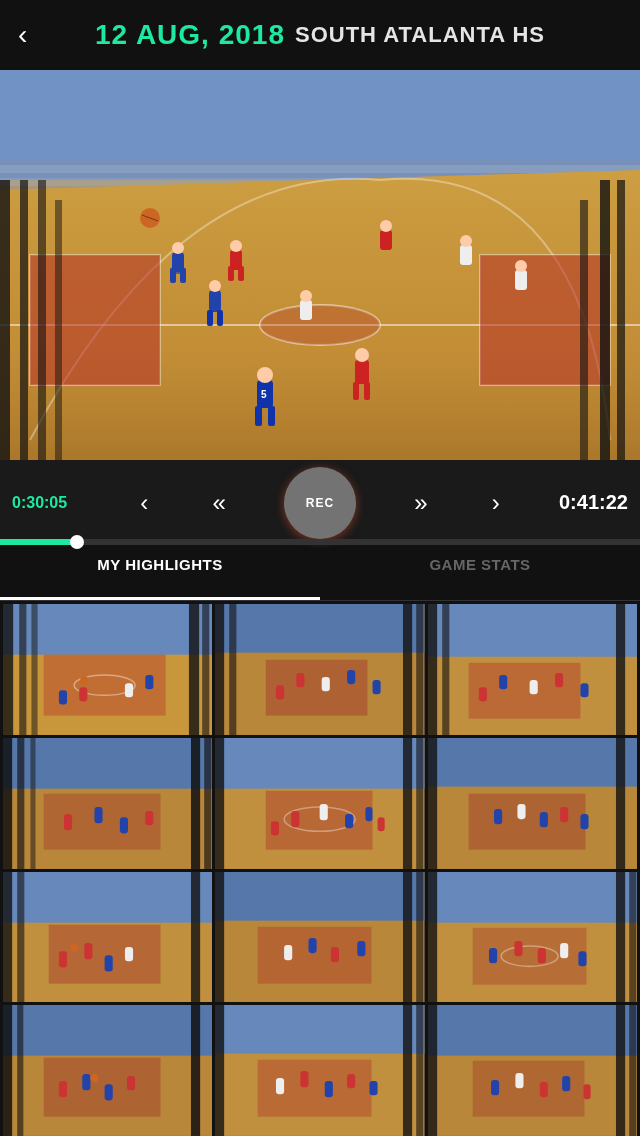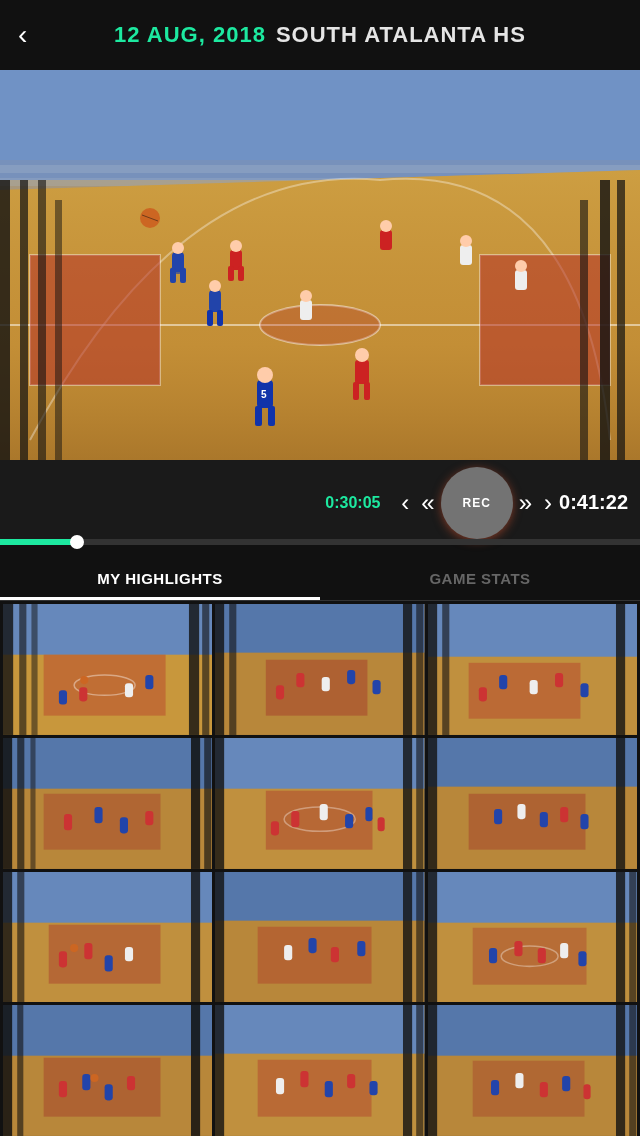--- a/index.html
+++ b/index.html
@@ -27,21 +27,21 @@
       position: absolute;
       left: 18px;
       font-size: 28px;
       color: #fff;
       cursor: pointer;
       background: none;
       border: none;
     }
     .header-date {
       color: #1de9a0;
-      font-size: 22px;
+      font-size: 28px;
       font-weight: bold;
       letter-spacing: 1px;
       margin-right: 10px;
     }
     .header-title {
       color: #e5e5e5;
       font-size: 22px;
       font-weight: bold;
       letter-spacing: 1px;
       text-transform: uppercase;
@@ -62,21 +62,21 @@
       position: relative;
     }
 
     
     .controls-bar {
       width: 640px;
       height: 85px;
       background: #1a1a1a;
       display: flex;
       align-items: center;
-      justify-content: flex-end;
+      justify-content: space-between;
       padding: 0 12px;
       position: relative;
     }
     .time-left {
       color: #1de9a0;
       font-size: 16px;
       font-weight: bold;
       min-width: 70px;
     }
     .time-right {
@@ -135,21 +135,21 @@
       width: 640px;
       height: 56px;
       background: #111;
       display: flex;
       align-items: flex-end;
       border-bottom: 1px solid #333;
     }
     .tab {
       flex: 1;
       text-align: center;
-      padding-bottom: 10px;
+      padding-bottom: 24px;
       font-size: 15px;
       font-weight: bold;
       letter-spacing: 0.5px;
       cursor: pointer;
       color: #666;
       text-transform: uppercase;
       border-bottom: 3px solid transparent;
     }
     .tab.active {
       color: #fff;

